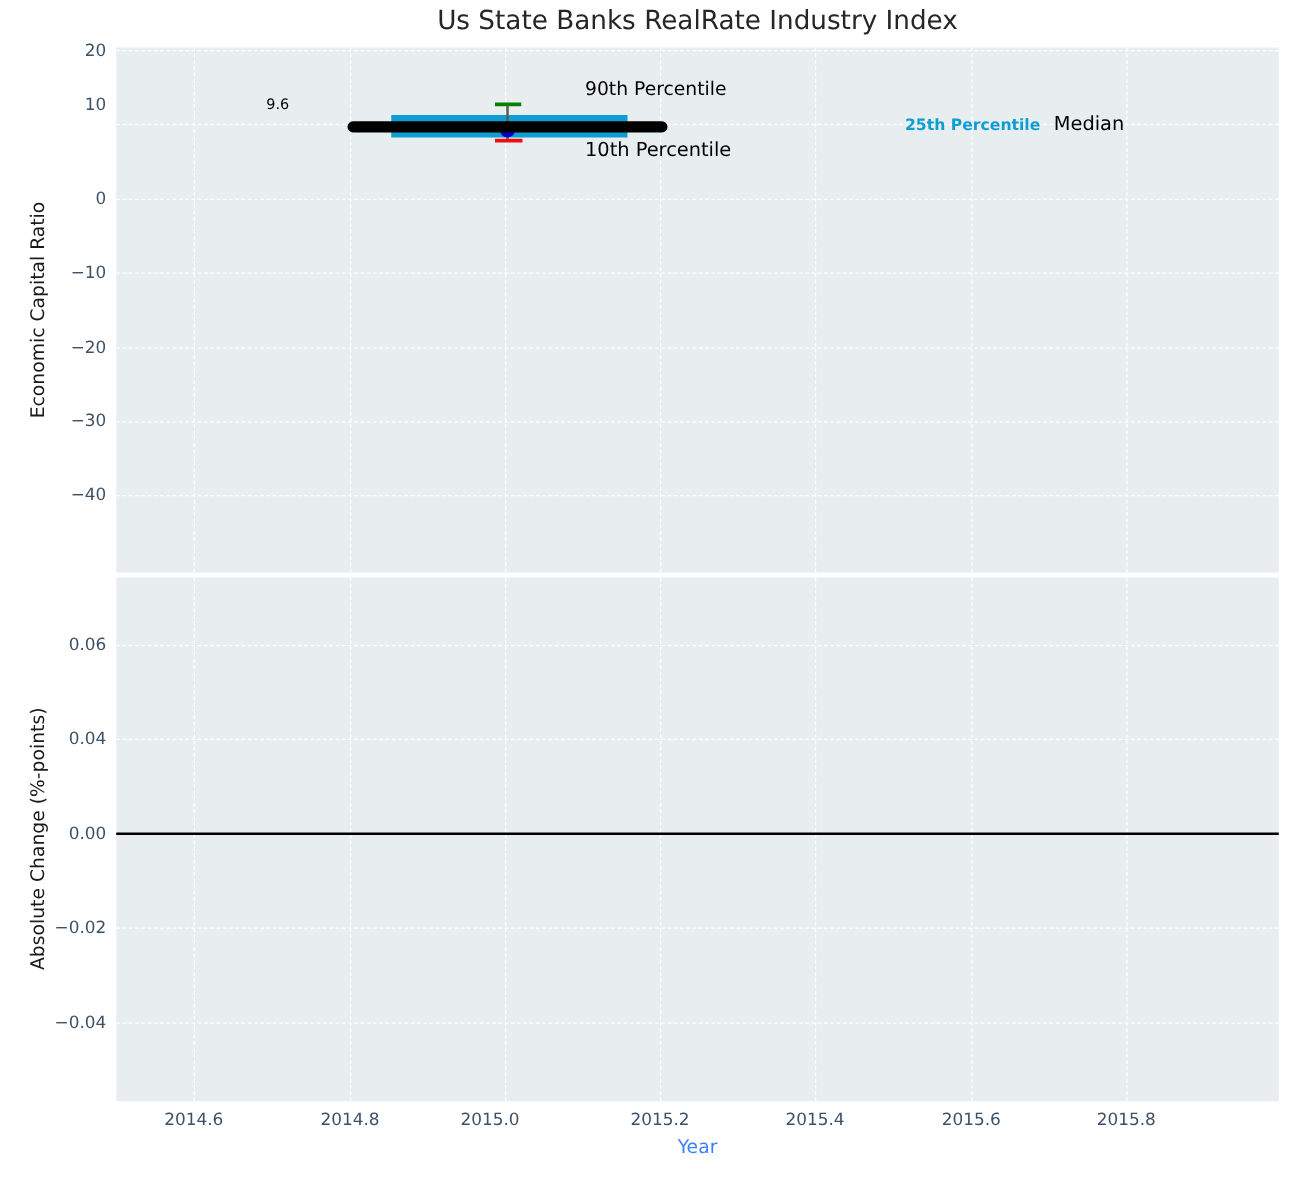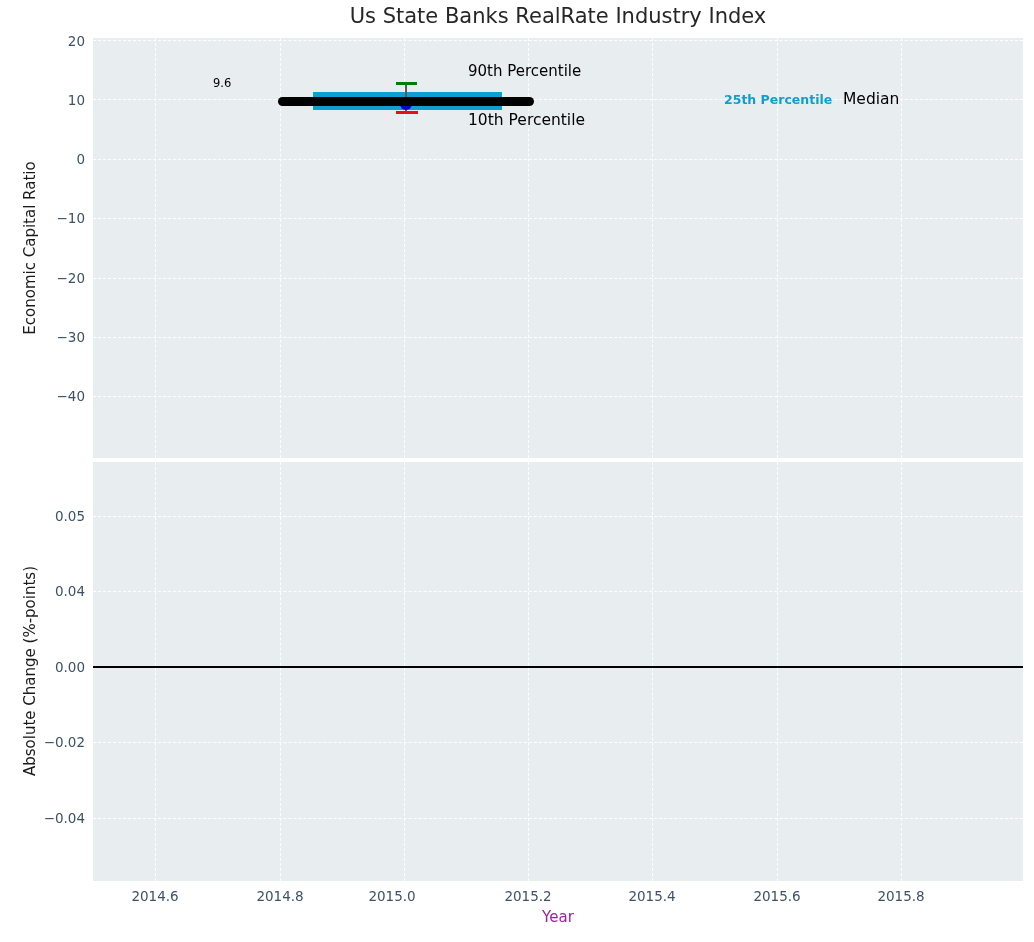--- a/index.html
+++ b/index.html
@@ -23,21 +23,21 @@
   .xtick {
     position:absolute; top:888px; transform:translateX(-50%);
     font-size:13.5px; color:#3d5166;
   }
   .ylab {
     position:absolute; white-space:nowrap; font-size:15px; color:#1a1a1a;
     transform:translate(-50%,-50%) rotate(-90deg);
   }
   .xlab {
     position:absolute; left:93px; width:930px; top:908px; text-align:center;
-    font-size:15px; color:#a21caf;
+    font-size:15px; color:#3b82f6;
   }
   
   .band      { position:absolute; left:220px; top:54px; width:189px; height:18px; background:#0f9ed1; }
   .err-vline { position:absolute; left:312px; top:46px; width:2px; height:29px; background:#5a5a5a; }
   .p90-tick  { position:absolute; left:303px; top:44px; width:21px; height:3px; background:#008000; }
   .p10-tick  { position:absolute; left:303px; top:73px; width:22px; height:3px; background:#e81010; }
   .company-dot {
     position:absolute; left:307px; top:60px; width:12px; height:12px;
     border-radius:50%; background:#0000cc;
   }
@@ -104,28 +104,28 @@
     <div class="grid-v" style="left:187px"></div>
     <div class="grid-v" style="left:311px"></div>
     <div class="grid-v" style="left:435px"></div>
     <div class="grid-v" style="left:559px"></div>
     <div class="grid-v" style="left:684px"></div>
     <div class="grid-v" style="left:808px"></div>
     <div class="zero-line"></div>
   </div>
 
   <span class="ytick" style="top:41px">20</span>
-  <span class="ytick" style="top:100px">10</span>
+  <span class="ytick" style="top:84px">10</span>
   <span class="ytick" style="top:159px">0</span>
   <span class="ytick" style="top:218px">−10</span>
   <span class="ytick" style="top:278px">−20</span>
   <span class="ytick" style="top:337px">−30</span>
   <span class="ytick" style="top:396px">−40</span>
 
-  <span class="ytick" style="top:516px">0.05</span>
+  <span class="ytick" style="top:516px">0.06</span>
   <span class="ytick" style="top:591px">0.04</span>
   <span class="ytick" style="top:667px">0.00</span>
   <span class="ytick" style="top:742px">−0.02</span>
   <span class="ytick" style="top:818px">−0.04</span>
 
   <span class="xtick" style="left:155px">2014.6</span>
   <span class="xtick" style="left:280px">2014.8</span>
   <span class="xtick" style="left:392px">2015.0</span>
   <span class="xtick" style="left:528px">2015.2</span>
   <span class="xtick" style="left:652px">2015.4</span>

